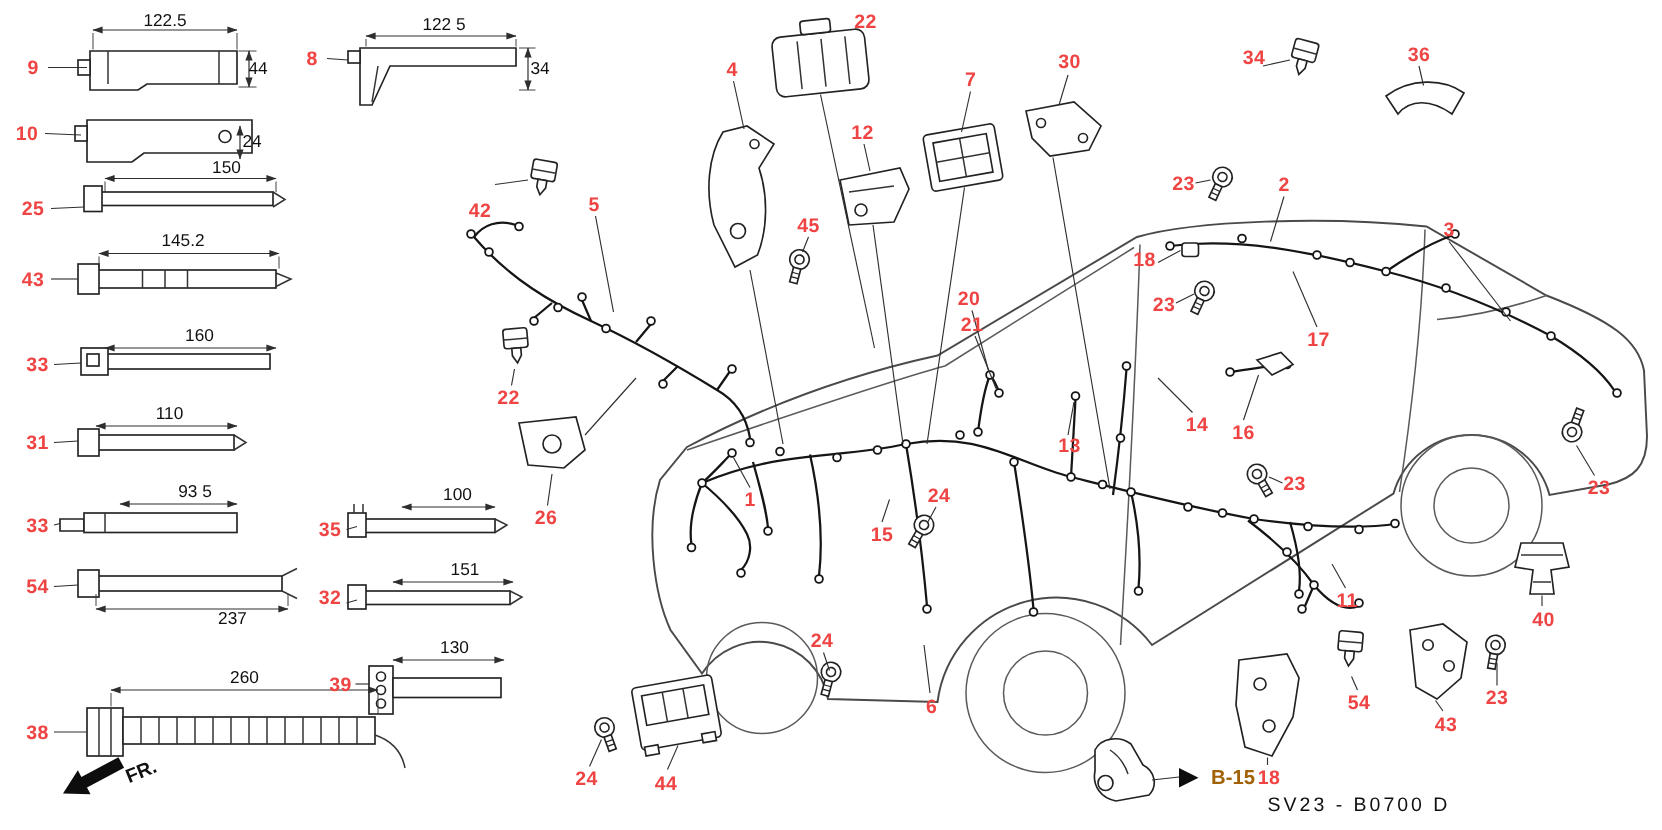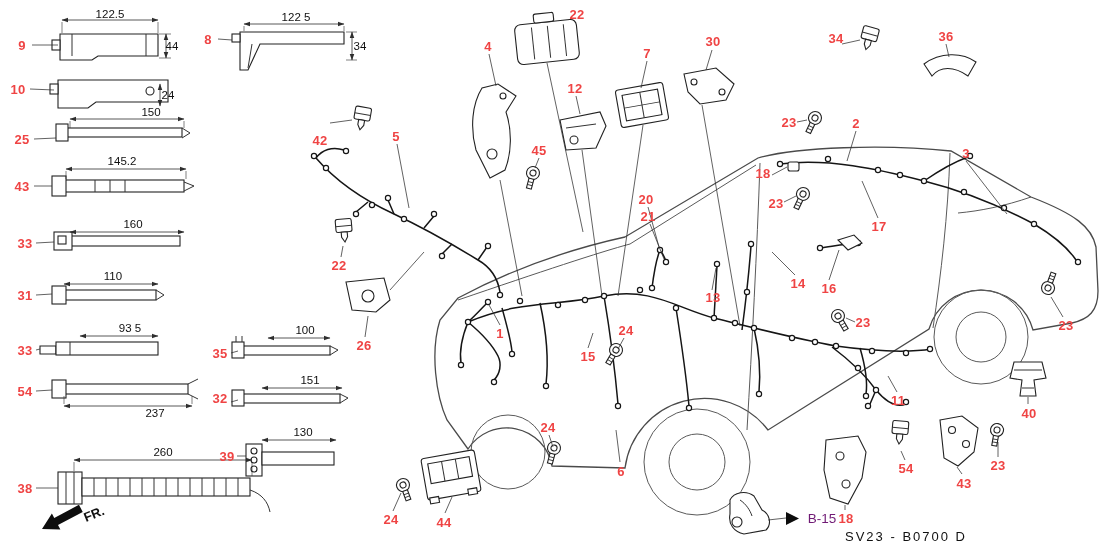--- a/index.html
+++ b/index.html
@@ -3,21 +3,21 @@
 <meta charset="utf-8">
 <style>
   html,body{margin:0;padding:0;background:#fff;}
   .stage{position:relative;width:1108px;height:553px;background:#fff;overflow:hidden;
          font-family:"Liberation Sans", sans-serif;color:#111;}
   .stage svg{position:absolute;left:0;top:0;}
   .lbl{position:absolute;transform:translate(-50%,-50%);font-size:13px;font-weight:700;
        color:#ef4444;white-space:nowrap;letter-spacing:.2px;}
   .dim{position:absolute;transform:translate(-50%,-50%);font-size:11.5px;color:#101010;white-space:nowrap;}
   .code{position:absolute;transform:translate(-50%,-50%);font-size:13px;letter-spacing:2px;color:#101010;white-space:nowrap;}
-  .b15{position:absolute;transform:translate(-50%,-50%);font-size:13.5px;font-weight:400;color:#701a75;white-space:nowrap;}
+  .b15{position:absolute;transform:translate(-50%,-50%);font-size:13.5px;font-weight:700;color:#a16207;white-space:nowrap;}
   .fr{position:absolute;transform:translate(-50%,-50%) rotate(-22deg);font-size:13px;font-weight:700;color:#101010;white-space:nowrap;}
   .part{fill:#fff;stroke:#222;stroke-width:1.1;}
   .oln{fill:none;stroke:#333;stroke-width:1;}
   .car{fill:none;stroke:#4a4a4a;stroke-width:1.3;}
   .carth{fill:none;stroke:#5a5a5a;stroke-width:1;}
   .hn{fill:none;stroke:#151515;stroke-width:1.5;}
   .cn{fill:#fff;stroke:#151515;stroke-width:1.2;}
   .ld{stroke:#2e2e2e;stroke-width:.75;}
   .dml{stroke:#2e2e2e;stroke-width:.8;}
   .wit{stroke:#2e2e2e;stroke-width:.6;}

